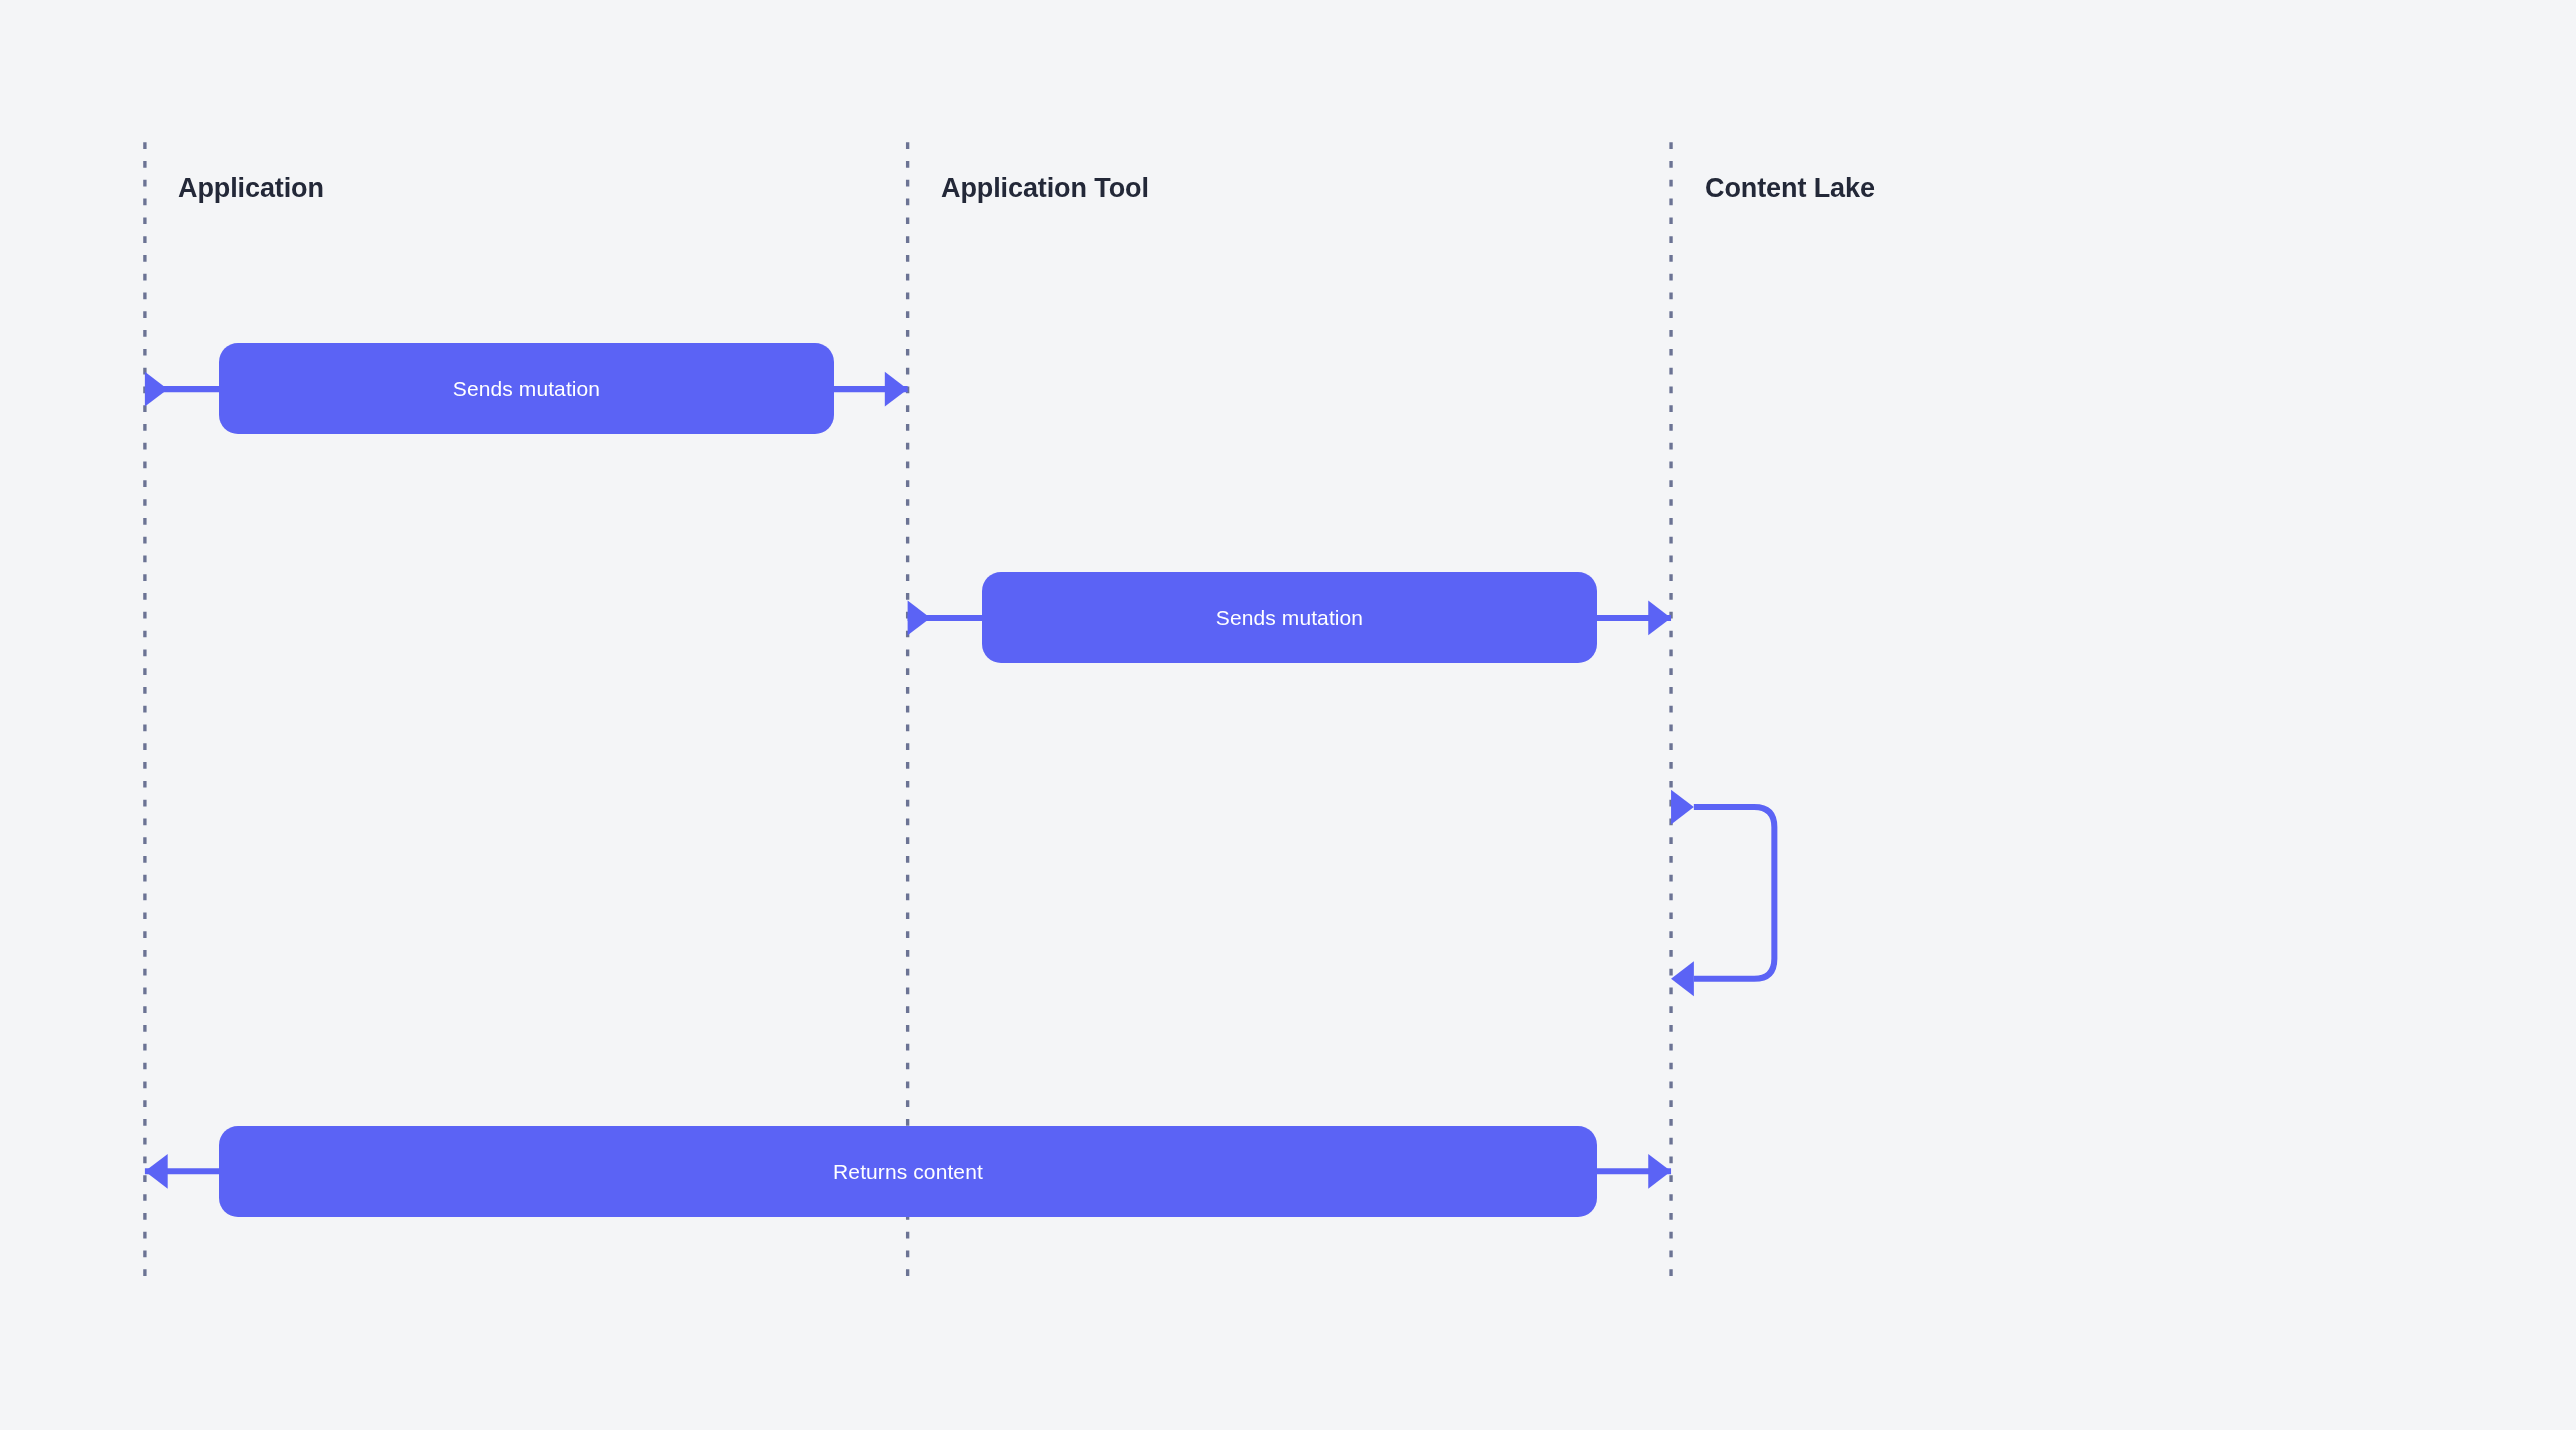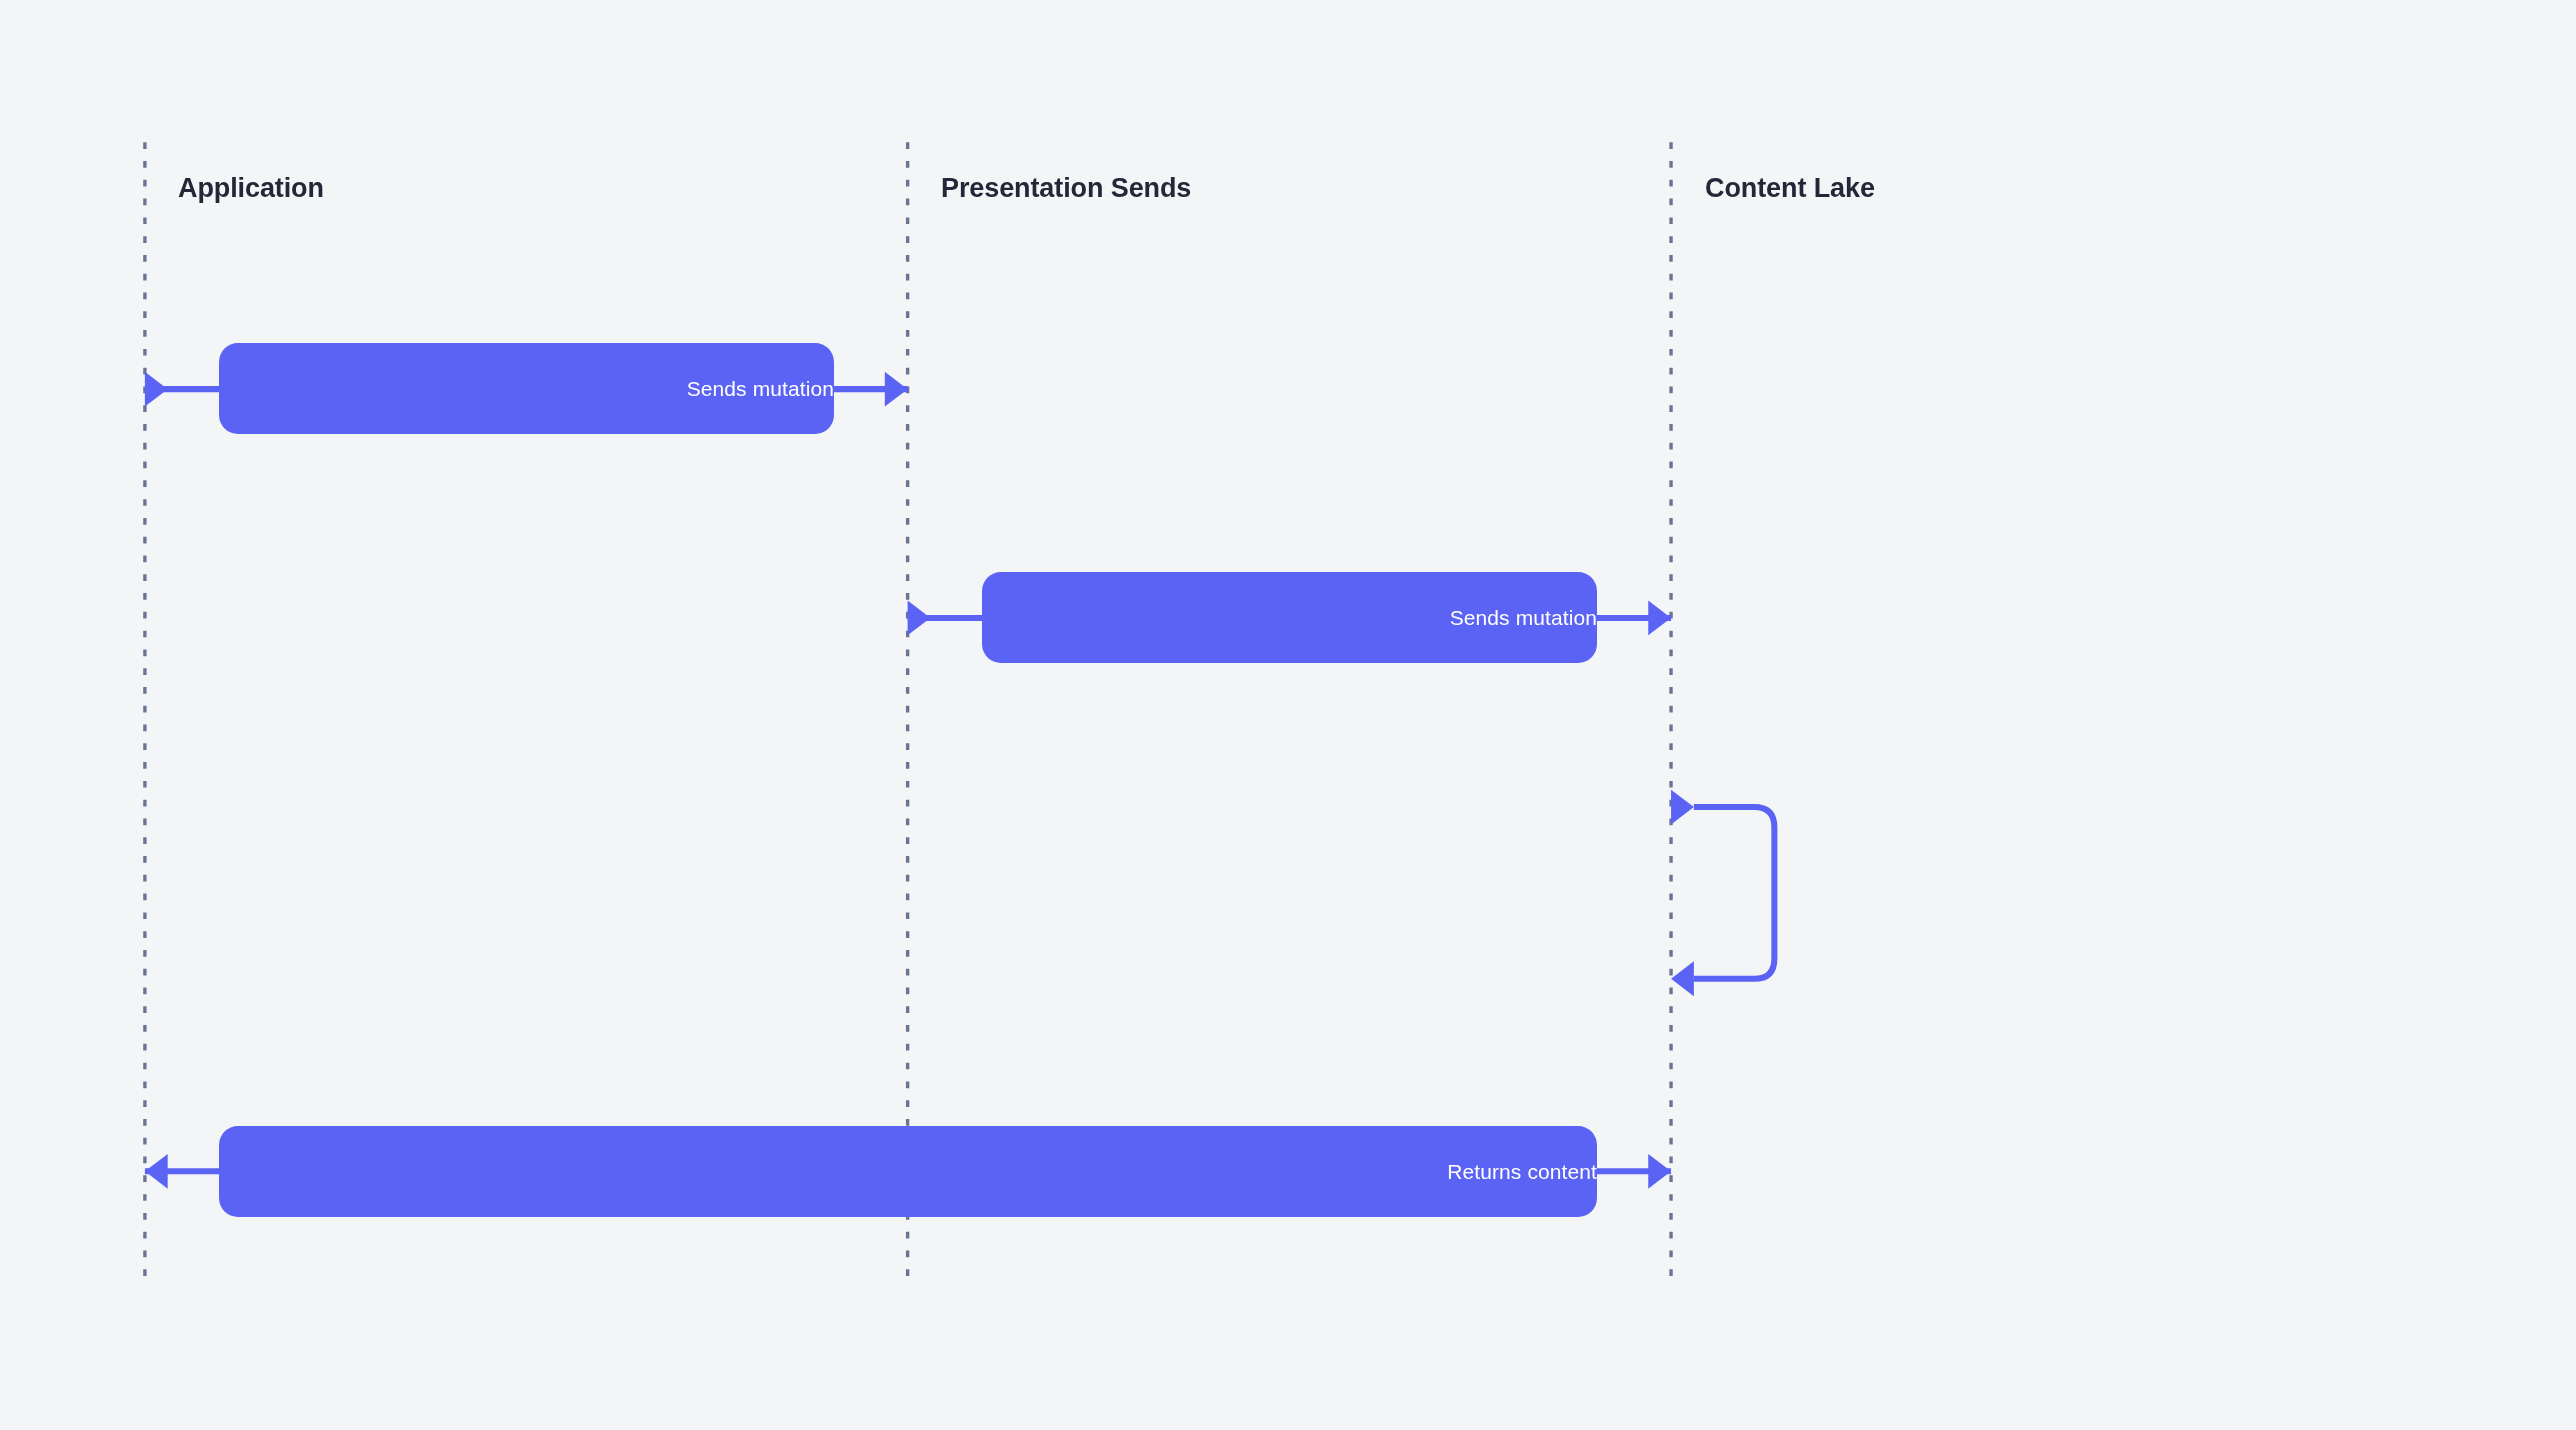--- a/index.html
+++ b/index.html
@@ -48,21 +48,21 @@
     letter-spacing: -0.1px;
     margin-top: 22px;
   }
 
   .msg-bar {
     position: absolute;
     background: #5b63f5;
     border-radius: 19px;
     display: flex;
     align-items: center;
-    justify-content: flex-end;
+    justify-content: center;
     box-sizing: border-box;
   }
   .msg-bar-label {
     color: #ffffff;
     font-size: 21px;
     font-weight: 400;
     line-height: 1;
     white-space: nowrap;
     letter-spacing: 0.1px;
   }
@@ -92,21 +92,21 @@
         <polygon points="2491,1459 2525,1433 2525,1485" fill="#5b63f5"></polygon>
         <line x1="216" y1="1746" x2="331" y2="1746" stroke="#5b63f5" stroke-width="9" stroke-linecap="butt"></line>
         <polygon points="216,1746 250,1720 250,1772" fill="#5b63f5"></polygon>
         <line x1="2377" y1="1746" x2="2491" y2="1746" stroke="#5b63f5" stroke-width="9" stroke-linecap="butt"></line>
         <polygon points="2491,1746 2457,1720 2457,1772" fill="#5b63f5"></polygon>
       </g>
   </svg>
 
   <div class="layer" id="labels-layer">
       <div class="actor-label" style="left: 178px; top: 153px;">Application</div>
-      <div class="actor-label" style="left: 941px; top: 153px;">Presentation Sends</div>
+      <div class="actor-label" style="left: 941px; top: 153px;">Application Tool</div>
       <div class="actor-label" style="left: 1705px; top: 153px;">Content Lake</div>
     </div>
   <div class="layer" id="bars-layer">
       <div class="msg-bar" style="left: 219px; top: 343px; width: 615px; height: 91px; background: rgb(91, 99, 245);">
         <span class="msg-bar-label" style="color: rgb(255, 255, 255);">Sends mutation</span>
       </div>
       <div class="msg-bar" style="left: 982px; top: 572px; width: 615px; height: 91px; background: rgb(91, 99, 245);">
         <span class="msg-bar-label" style="color: rgb(255, 255, 255);">Sends mutation</span>
       </div>
       <div class="msg-bar" style="left: 219px; top: 1126px; width: 1378px; height: 91px; background: rgb(91, 99, 245);">

